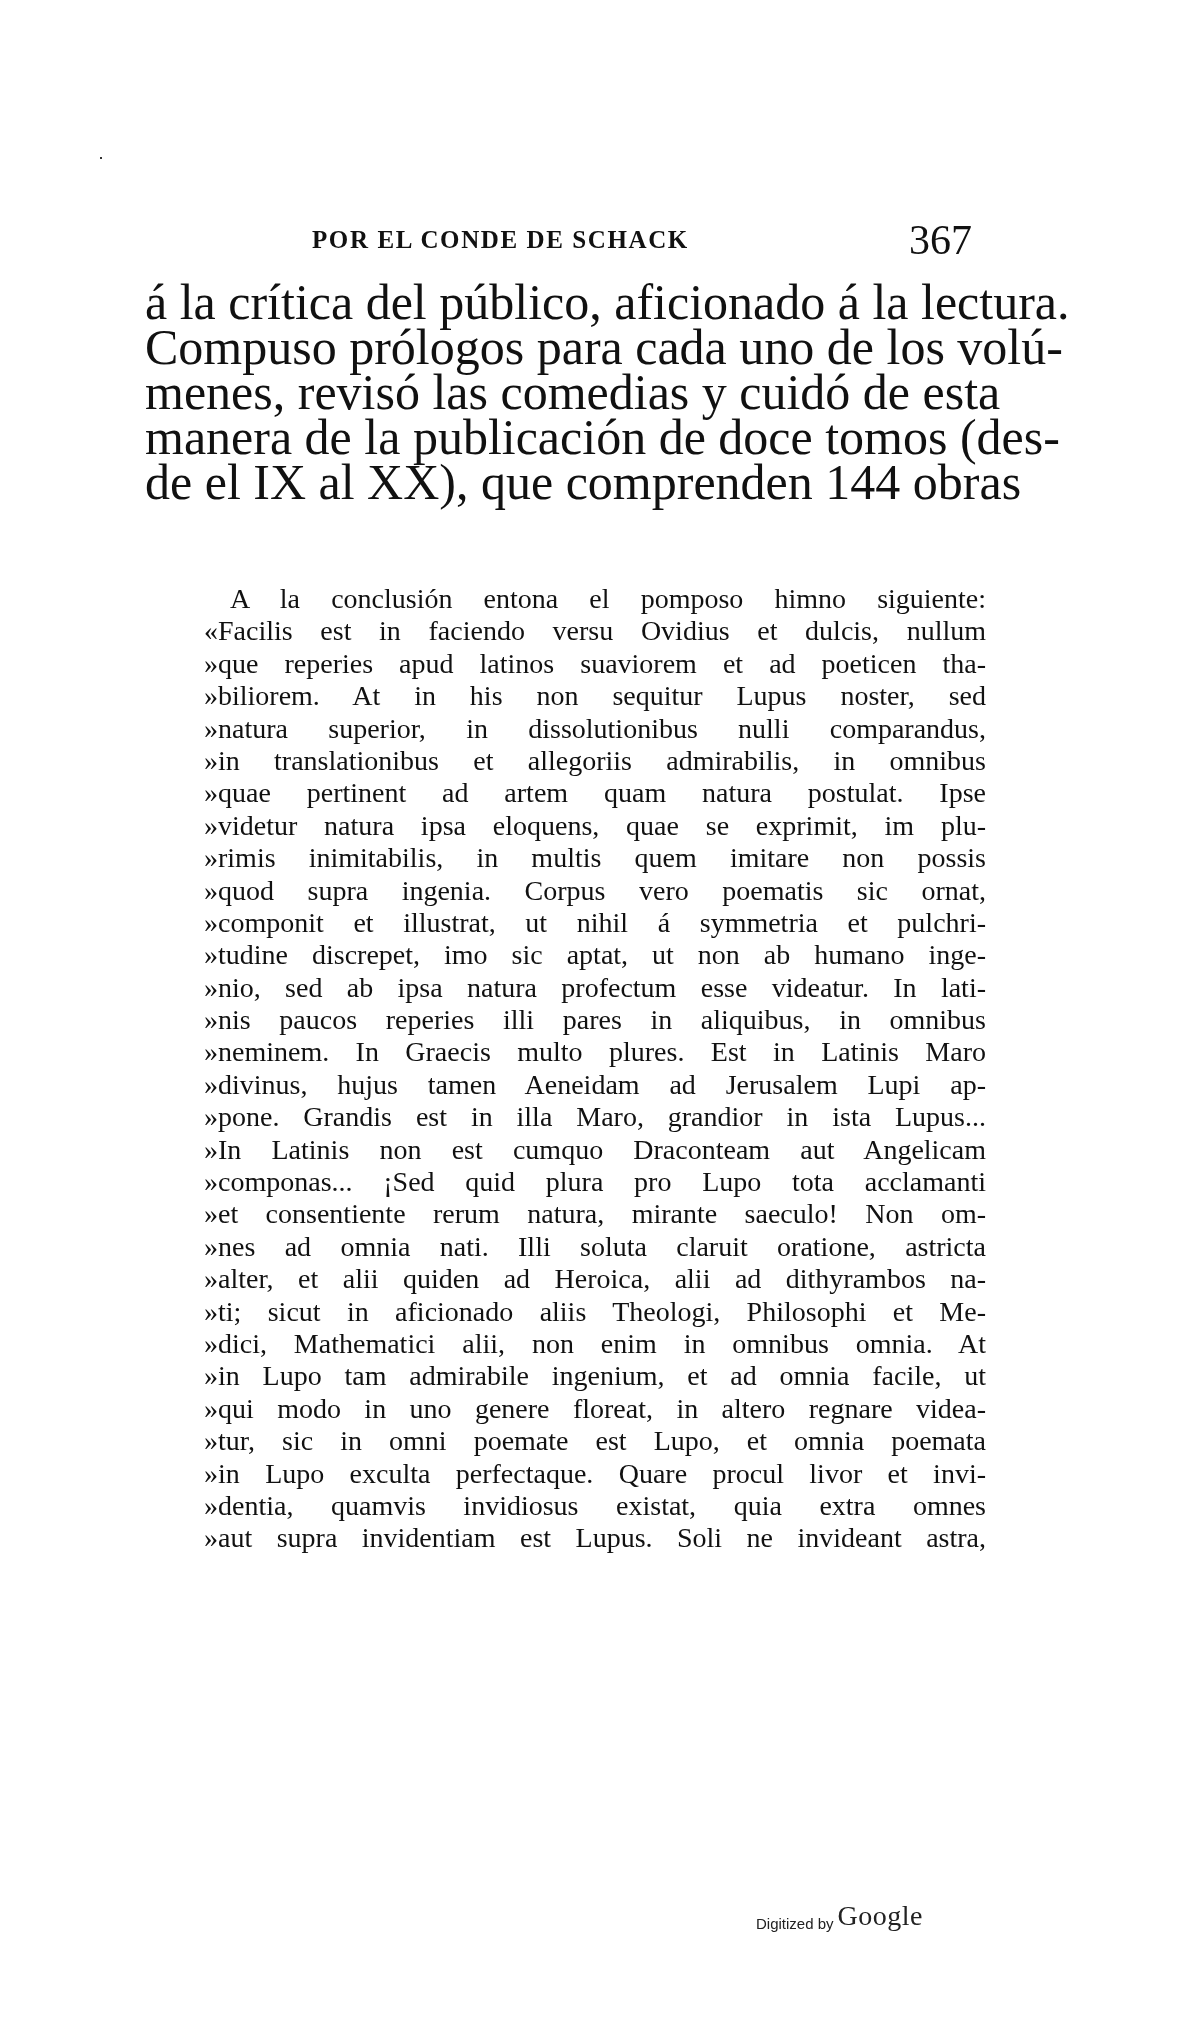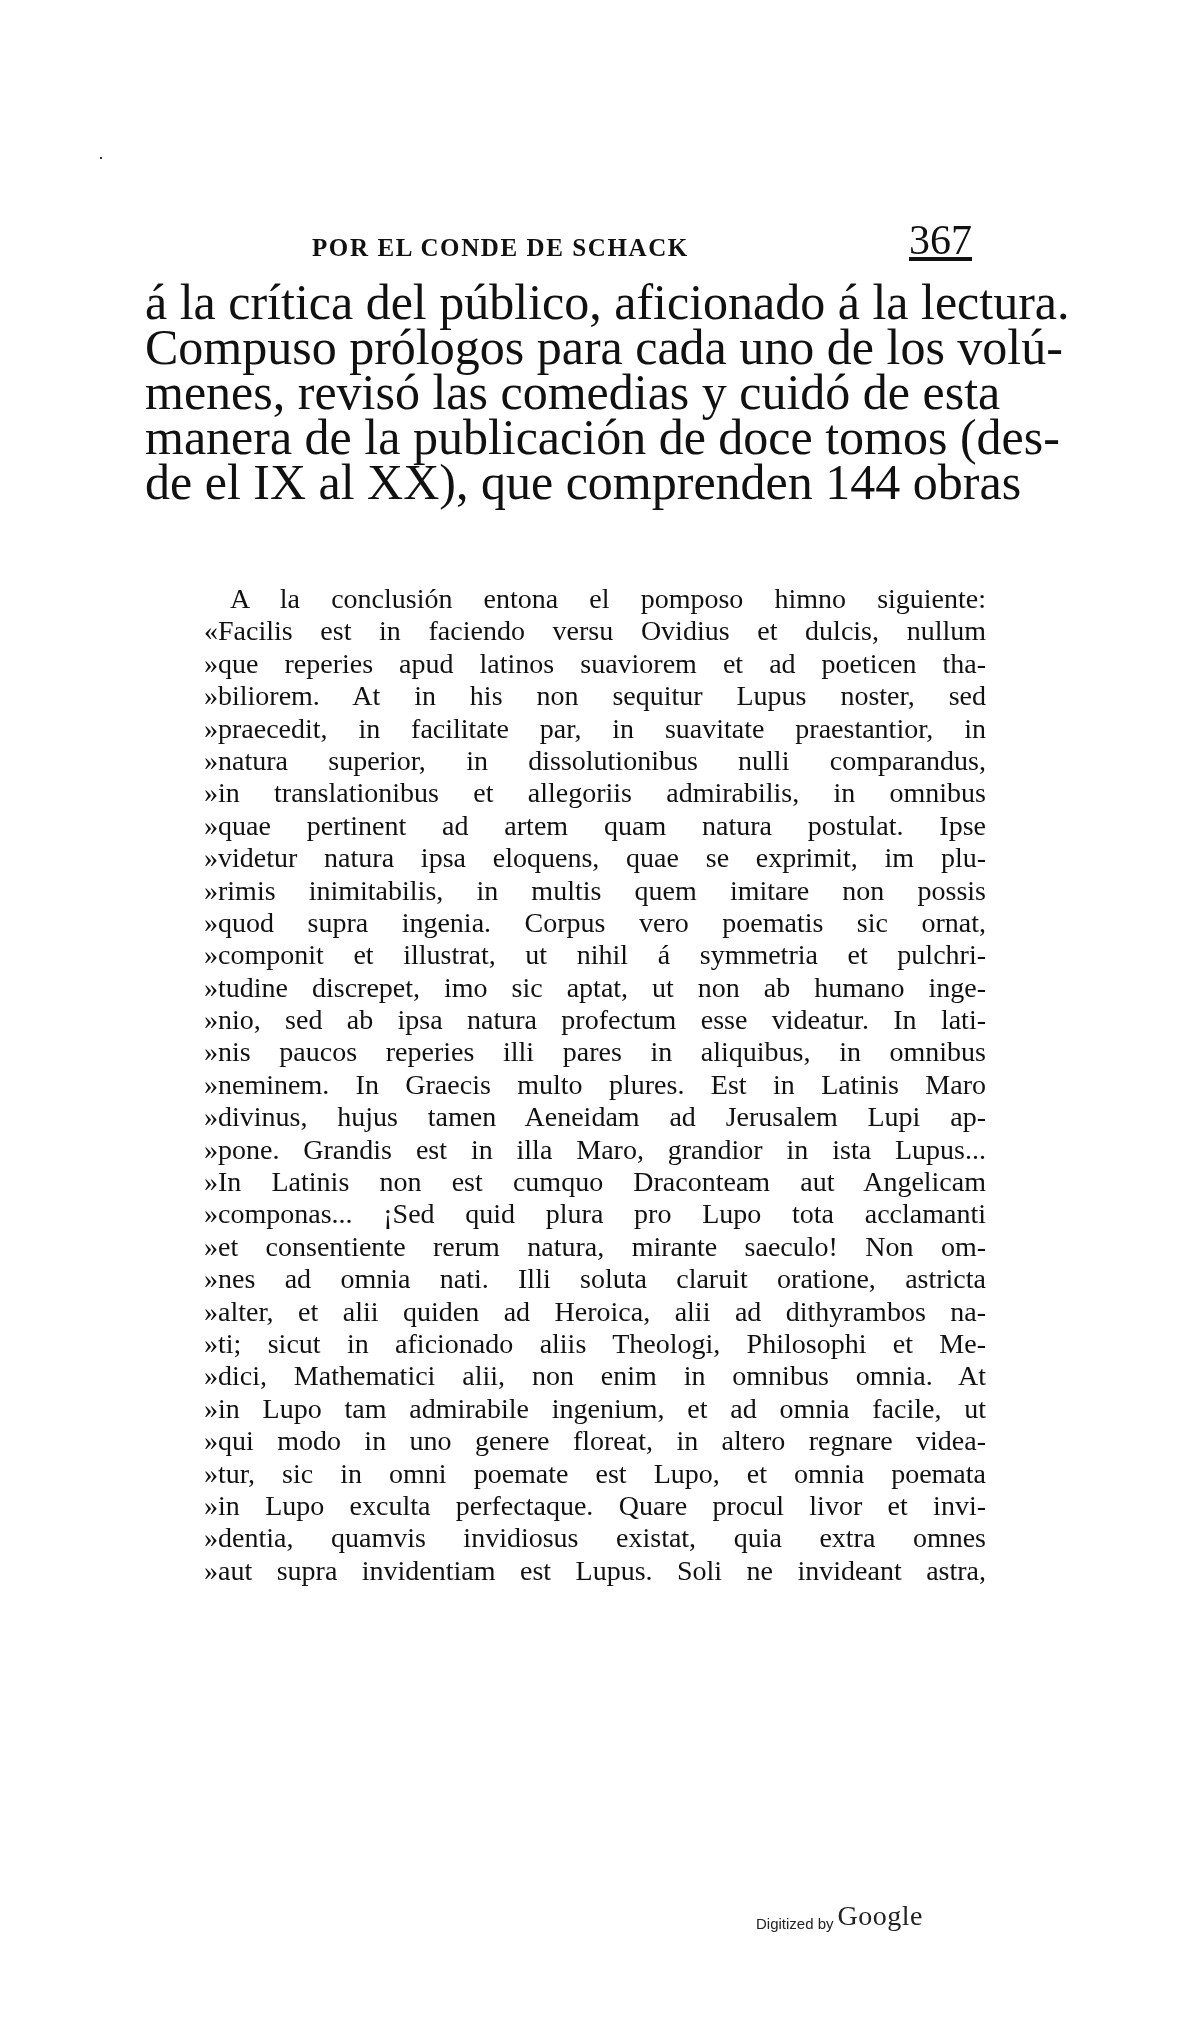--- a/index.html
+++ b/index.html
@@ -1,22 +1,22 @@
 <!DOCTYPE html>
 <html><head>
 <meta charset="utf-8">
 <style>
   html, body { margin: 0; padding: 0; background: #ffffff; }
   body { width: 1180px; height: 2017px; position: relative; overflow: hidden;
          font-family: "Liberation Serif", "DejaVu Serif", serif; color: #111; }
   .speck { position: absolute; left: 100px; top: 157px; width: 2px; height: 2px; background: #333; }
   .running-head { position: absolute; left: 312px; top: 222px; width: 660px; height: 44px; }
-  .running-title { position: absolute; left: 0; top: 12px; font-size: 25px; letter-spacing: 1.6px;
+  .running-title { position: absolute; left: 0; top: 4px; font-size: 25px; letter-spacing: 1.6px;
                    font-weight: bold; font-variant: small-caps; }
-  .page-number { position: absolute; right: 0; top: -6px; font-size: 42px; text-decoration: underline; }
+  .page-number { position: absolute; right: 0; top: -6px; font-size: 42px; }
   .body-text { position: absolute; left: 145px; top: 280px; width: 825px; }
   .body-text .line { font-size: 50px; line-height: 45px; white-space: nowrap;
                      text-align: justify; text-align-last: justify; height: 45px; }
   .quote-block { position: absolute; left: 160px; top: 583px; width: 826px; }
   .quote-block .line { font-size: 28px; line-height: 32.4px; height: 32.4px; white-space: nowrap;
                        text-align: justify; text-align-last: justify; margin-left: 44px; }
   .quote-block .line.indent { padding-left: 26px; }
   .quote-block .line.last { text-align-last: justify; }
   .footer-credit { position: absolute; left: 756px; top: 1872px; height: 60px; display: flex; align-items: flex-end; }
   .digitized { font-family: "Liberation Sans", sans-serif; font-size: 15px; color: #222; margin-right: 4px; }
@@ -38,21 +38,20 @@
   <div class="line">menes, revisó las comedias y cuidó de esta</div>
   <div class="line">manera de la publicación de doce tomos (des-</div>
   <div class="line">de el IX  al XX), que comprenden 144 obras</div>
 </div>
 
 <div class="quote-block">
   <div class="line indent">A la conclusión entona el pomposo himno siguiente:</div>
   <div class="line">«Facilis est in faciendo versu Ovidius et dulcis, nullum</div>
   <div class="line">»que reperies apud latinos suaviorem et ad poeticen tha-</div>
   <div class="line">»biliorem. At in his non sequitur Lupus noster, sed</div>
-  <div class="line">»praecedit, in facilitate par, in suavitate praestantior, in</div>
   <div class="line">»natura superior, in dissolutionibus nulli comparandus,</div>
   <div class="line">»in translationibus et allegoriis admirabilis, in omnibus</div>
   <div class="line">»quae pertinent ad artem quam natura postulat. Ipse</div>
   <div class="line">»videtur natura ipsa eloquens, quae se exprimit, im plu-</div>
   <div class="line">»rimis inimitabilis, in multis quem imitare non possis</div>
   <div class="line">»quod supra ingenia. Corpus vero poematis sic ornat,</div>
   <div class="line">»componit et illustrat, ut nihil á symmetria et pulchri-</div>
   <div class="line">»tudine discrepet, imo sic aptat, ut non ab humano inge-</div>
   <div class="line">»nio, sed ab ipsa natura profectum esse videatur. In lati-</div>
   <div class="line">»nis paucos reperies illi pares in aliquibus, in omnibus</div>

